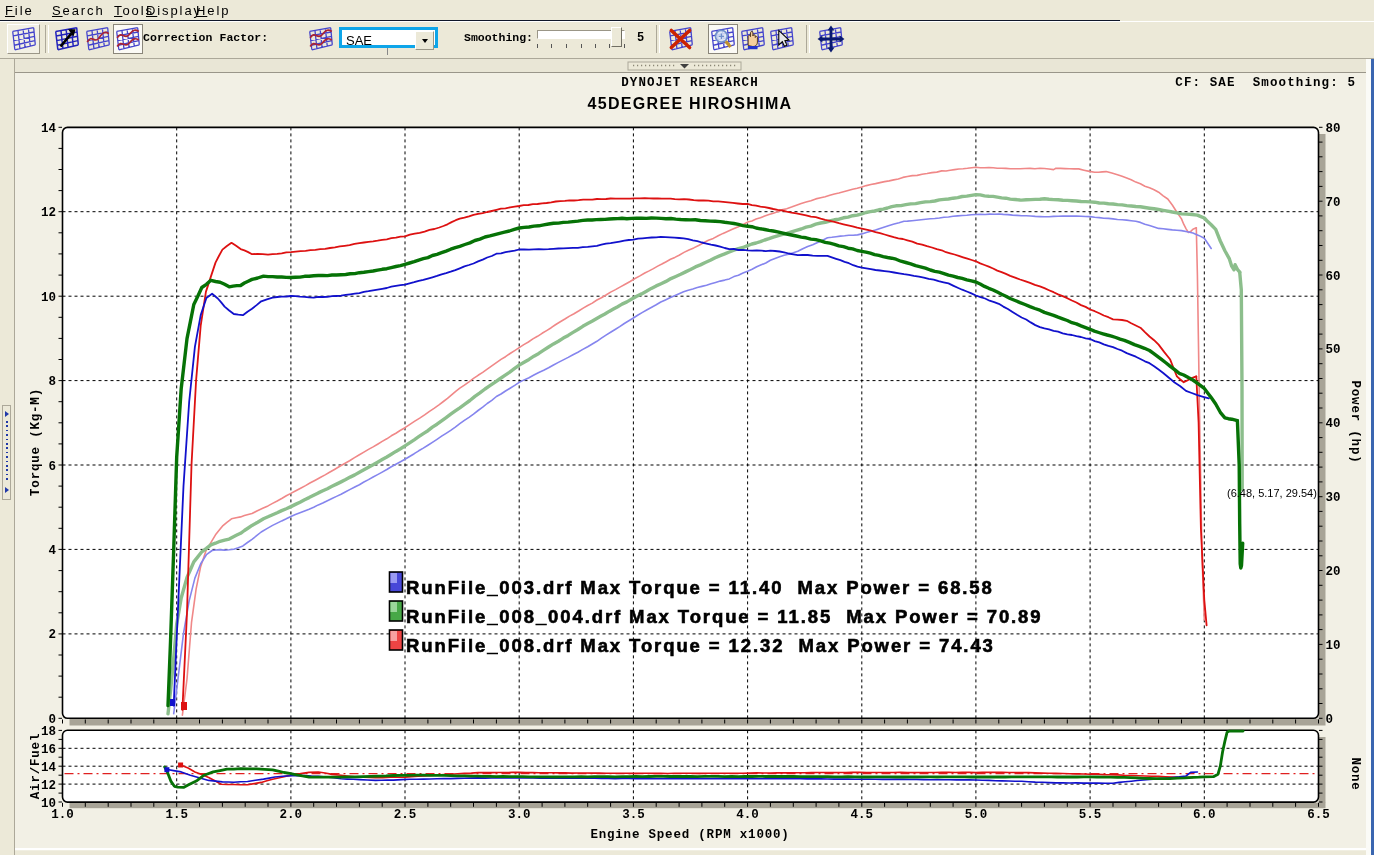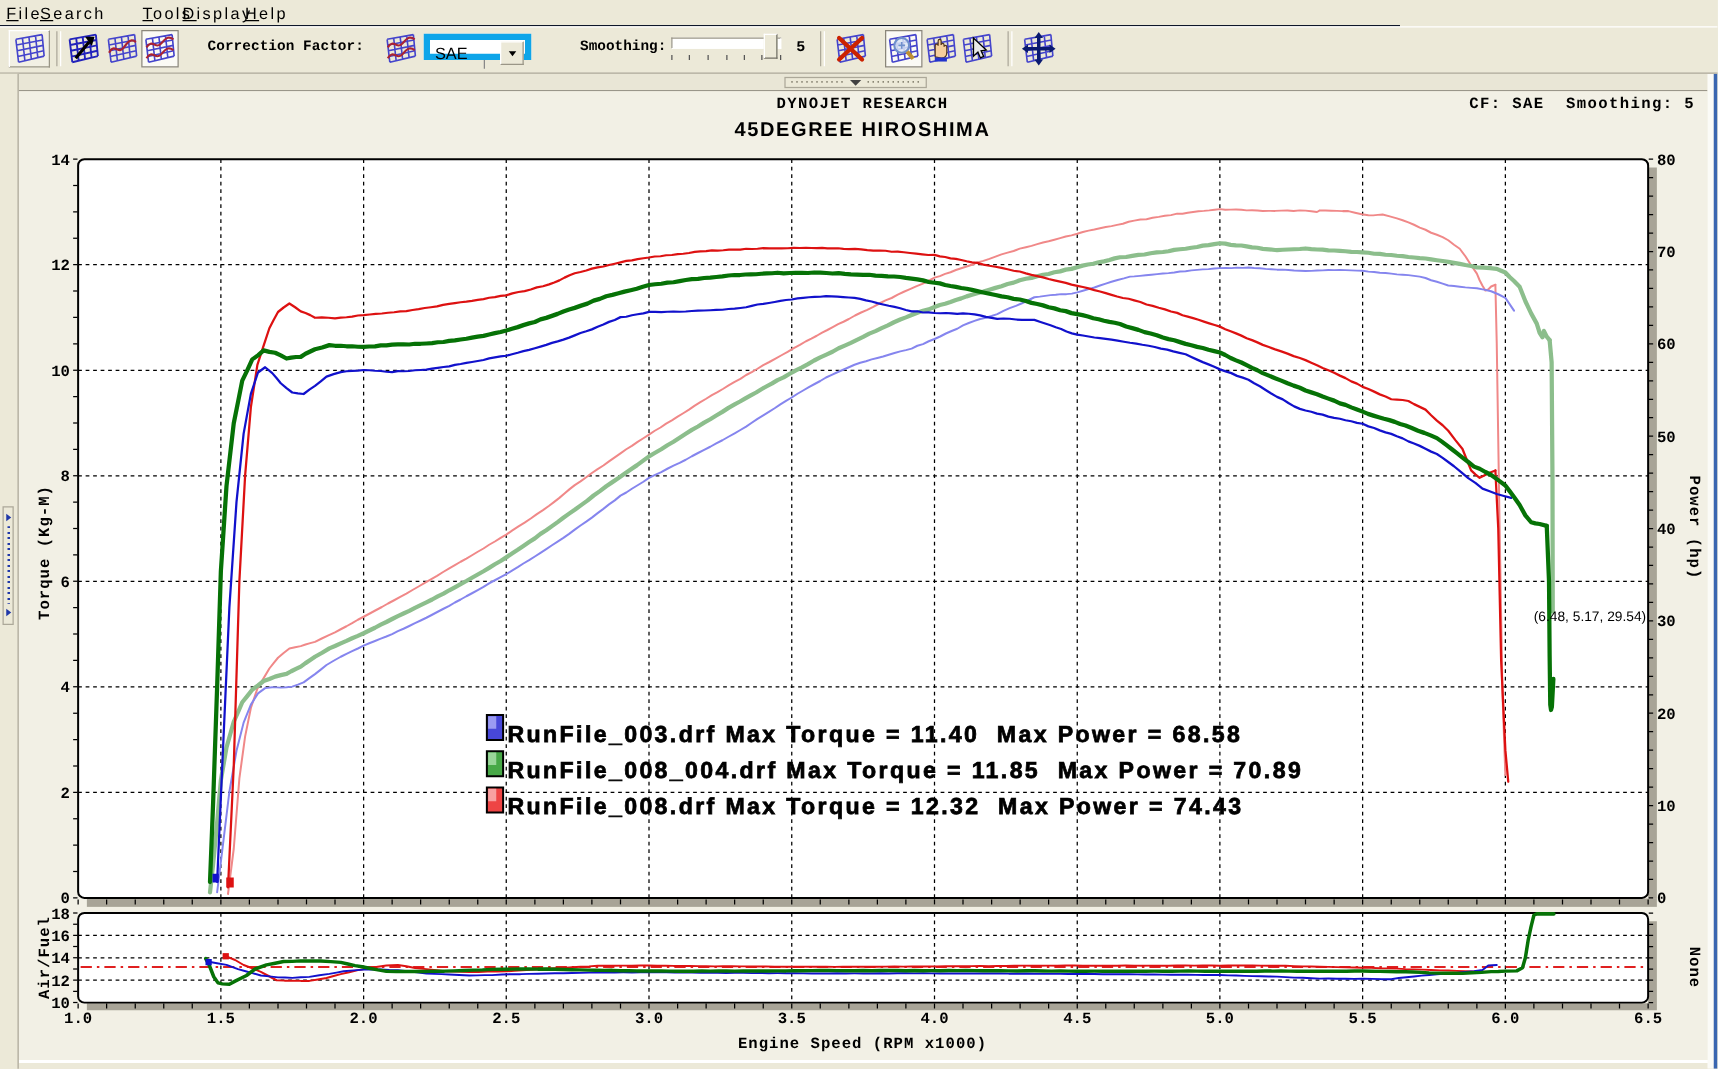--- a/index.html
+++ b/index.html
@@ -317,21 +317,21 @@
 <rect x="389.5" y="630" width="13" height="20" fill="#ee4444" stroke="#000" stroke-width="1.6"></rect>
 <rect x="390.5" y="631" width="6.5" height="10" fill="#f8a0a0"></rect>
 <text x="406" y="651.5" font-size="18.5" text-anchor="start" font-family="Liberation Sans, sans-serif" font-weight="bold" letter-spacing="1.9" stroke="#000" stroke-width="0.6" fill="#000">RunFile_008.drf Max Torque = 12.32&nbsp; Max Power = 74.43</text>
 <text x="1227" y="497" font-size="11" text-anchor="start" font-family="Liberation Sans, sans-serif" font-weight="normal" fill="#000">(6.48, 5.17, 29.54)</text>
 <rect x="628" y="62" width="113" height="8" fill="#ece9d8" stroke="#aca899" stroke-width="1"></rect>
 <path d="M633 65.5h1.2 M637 65.5h1.2 M641 65.5h1.2 M645 65.5h1.2 M649 65.5h1.2 M653 65.5h1.2 M657 65.5h1.2 M661 65.5h1.2 M665 65.5h1.2 M669 65.5h1.2 M673 65.5h1.2 M694 65.5h1.2 M698 65.5h1.2 M702 65.5h1.2 M706 65.5h1.2 M710 65.5h1.2 M714 65.5h1.2 M718 65.5h1.2 M722 65.5h1.2 M726 65.5h1.2 M730 65.5h1.2 M734 65.5h1.2" stroke="#8a8775" stroke-width="1.5" fill="none"></path>
 <polygon points="680,64 689,64 684.5,68.5" fill="#404040"></polygon>
 </svg></div>
 <div style="position:absolute;left:0;top:0;width:1120px;height:20px;background:#ece9d8;border-bottom:5px solid #0f172a">
     <div style="position:absolute;left:5px;top:3px;font:13px 'Liberation Sans',sans-serif;letter-spacing:1.9px"><u>F</u>ile</div>
-<div style="position:absolute;left:32px;top:3px;font:13px 'Liberation Sans',sans-serif;letter-spacing:1.9px"><u>S</u>earch</div>
+<div style="position:absolute;left:52px;top:3px;font:13px 'Liberation Sans',sans-serif;letter-spacing:1.9px"><u>S</u>earch</div>
 <div style="position:absolute;left:114px;top:3px;font:13px 'Liberation Sans',sans-serif;letter-spacing:1.9px"><u>T</u>ools</div>
 <div style="position:absolute;left:146px;top:3px;font:13px 'Liberation Sans',sans-serif;letter-spacing:1.9px"><u>D</u>isplay</div>
 <div style="position:absolute;left:196px;top:3px;font:13px 'Liberation Sans',sans-serif;letter-spacing:1.9px"><u>H</u>elp</div>
   </div>
 <div style="position:absolute;left:0;top:21px;width:1374px;height:37px;background:#ece9d8;border-bottom:1px solid #aca899">
 <div style="position:absolute;left:0;top:0;width:1374px;height:1px;background:#fff"></div>
 <div style="position:absolute;left:7px;top:3px;width:33px;height:30px;border:1px solid;border-color:#fff #9a9687 #9a9687 #fff;background:#f2f0e4;display:flex;align-items:center;justify-content:center;box-sizing:border-box">
       <svg width="28" height="28" viewBox="0 0 26 26">
         <path d="M2.5 6.0L4.5 23.0 M7.4 5.1L9.2 21.9 M12.2 4.2L14.0 20.8 M17.1 3.4L18.8 19.6 M22.0 2.5L23.5 18.5 M2.5 6.0L22.0 2.5 M3.0 10.2L22.4 6.5 M3.5 14.5L22.8 10.5 M4.0 18.8L23.1 14.5 M4.5 23.0L23.5 18.5" stroke="#4444cc" stroke-width="1.2" fill="none"></path>
       </svg>
@@ -350,29 +350,29 @@
         <path d="M3 16 C7 8 10 18 14 12 S20 6 23 8" stroke="#aa2233" stroke-width="1.6" fill="none"></path>
       </svg>
     </div>
 <div style="position:absolute;left:113px;top:3px;width:30px;height:30px;border:1px solid #8a867a;background:#fbfaf5;display:flex;align-items:center;justify-content:center;box-sizing:border-box">
       <svg width="28" height="28" viewBox="0 0 26 26">
         <path d="M2.5 6.0L4.5 23.0 M7.4 5.1L9.2 21.9 M12.2 4.2L14.0 20.8 M17.1 3.4L18.8 19.6 M22.0 2.5L23.5 18.5 M2.5 6.0L22.0 2.5 M3.0 10.2L22.4 6.5 M3.5 14.5L22.8 10.5 M4.0 18.8L23.1 14.5 M4.5 23.0L23.5 18.5" stroke="#4444cc" stroke-width="1.2" fill="none"></path>
         <path d="M3 12 C7 5 10 14 14 9 S20 4 23 6" stroke="#aa2233" stroke-width="1.6" fill="none"></path>
         <path d="M3 20 C7 13 10 22 14 17 S20 12 23 14" stroke="#aa2233" stroke-width="1.6" fill="none"></path>
       </svg>
     </div>
-<div style="position:absolute;left:166px;top:10px;font:bold 11.5px 'Liberation Mono',monospace;letter-spacing:0.05px">Correction Factor:</div>
+<div style="position:absolute;left:143px;top:10px;font:bold 11.5px 'Liberation Mono',monospace;letter-spacing:0.05px">Correction Factor:</div>
 <div style="position:absolute;left:306px;top:3px;width:30px;height:30px;border:1px solid transparent;display:flex;align-items:center;justify-content:center;box-sizing:border-box">
       <svg width="28" height="28" viewBox="0 0 26 26">
         <path d="M2.5 6.0L4.5 23.0 M7.4 5.1L9.2 21.9 M12.2 4.2L14.0 20.8 M17.1 3.4L18.8 19.6 M22.0 2.5L23.5 18.5 M2.5 6.0L22.0 2.5 M3.0 10.2L22.4 6.5 M3.5 14.5L22.8 10.5 M4.0 18.8L23.1 14.5 M4.5 23.0L23.5 18.5" stroke="#4444cc" stroke-width="1.2" fill="none"></path>
         <path d="M3 12 C7 5 10 14 14 9 S20 4 23 6" stroke="#aa2233" stroke-width="1.6" fill="none"></path>
         <path d="M3 20 C7 13 10 22 14 17 S20 12 23 14" stroke="#aa2233" stroke-width="1.6" fill="none"></path>
       </svg>
     </div>
-<div style="position:absolute;left:339px;top:6px;width:86px;height:21px;background:#fff;border:5px solid #0ea5e9;box-sizing:border-box">
+<div style="position:absolute;left:339px;top:6px;width:99px;height:21px;background:#fff;border:3px solid #0ea5e9;box-sizing:border-box">
       <div style="position:absolute;left:4px;top:2.5px;font:13px 'Liberation Sans',sans-serif">SAE</div>
       <div style="position:absolute;right:1px;top:1px;width:17px;height:17px;background:#ece9d8;border:1px solid;border-color:#fff #9a9687 #9a9687 #fff;display:flex;align-items:center;justify-content:center">
         <div style="width:0;height:0;border-left:3.5px solid transparent;border-right:3.5px solid transparent;border-top:4.5px solid #000"></div>
       </div>
     </div>
 <div style="position:absolute;left:387px;top:27px;width:1px;height:7px;background:#888"></div>
 <div style="position:absolute;left:464px;top:10px;font:bold 11.5px 'Liberation Mono',monospace">Smoothing:</div>
 <div style="position:absolute;left:537px;top:9px;width:88px;height:9px;background:#fff;border:1px solid;border-color:#9a9687 #fff #fff #9a9687;box-sizing:border-box"></div>
 <div style="position:absolute;left:611px;top:6px;width:11px;height:20px;background:#ece9d8;border:1px solid;border-color:#fff #716f64 #716f64 #fff;box-sizing:border-box"></div>
 <div style="position:absolute;left:537px;top:23px;width:1px;height:4px;background:#555"></div>

